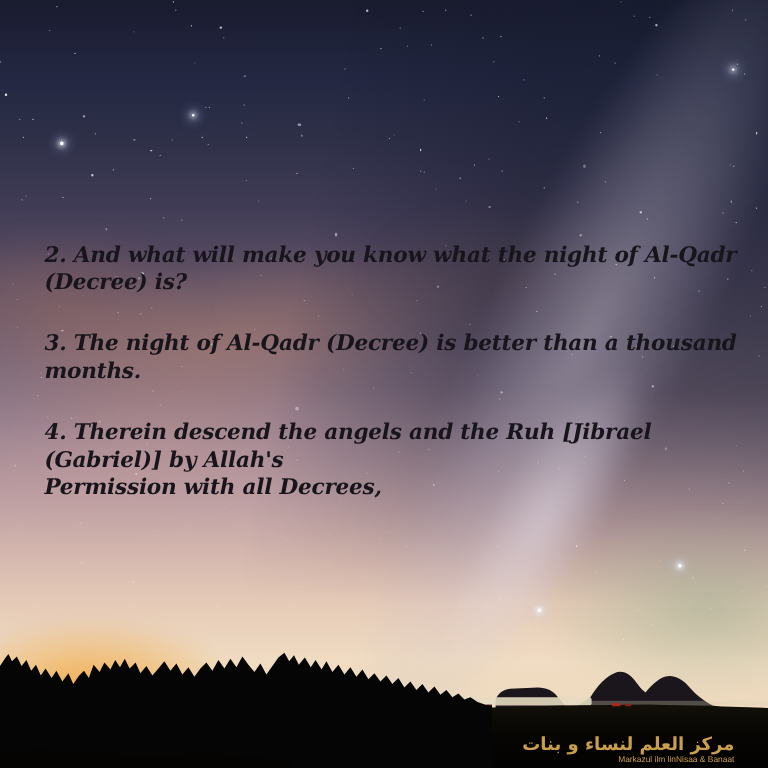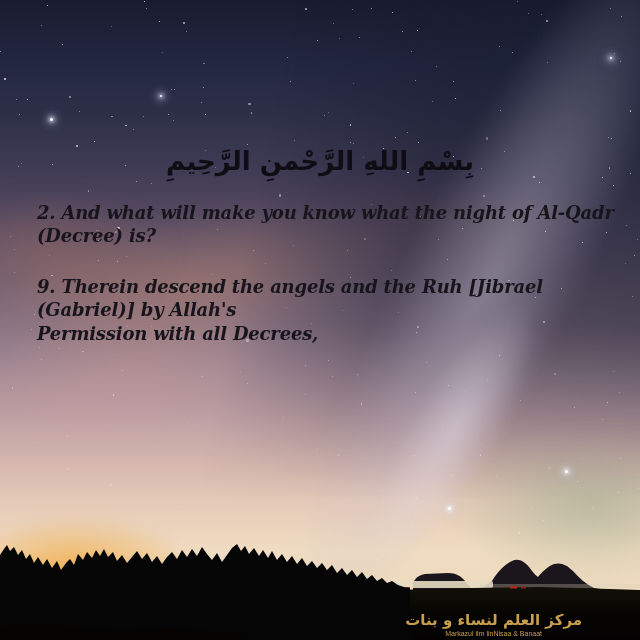--- a/index.html
+++ b/index.html
@@ -49,21 +49,21 @@
     font:italic 700 64px/1.25 "DejaVu Serif",serif;letter-spacing:2px;color:#0b0a0e;
     text-shadow:0 0 5px rgba(243,236,190,.95),0 0 12px rgba(238,228,165,.8),
                 0 0 24px rgba(230,218,150,.5),0 0 42px rgba(220,205,140,.3);}
   .bismillah{position:absolute;top:146px;left:0;right:0;text-align:center;
     font-family:"DejaVu Sans",sans-serif;font-weight:700;font-size:26px;color:#0f0d13;}
   .verses{position:absolute;top:201px;left:37px;right:24px;}
   .verses p{margin:0 0 27px;font:italic 700 18px/1.3 "DejaVu Serif",serif;
     color:#17141b;white-space:pre-line;letter-spacing:-.2px;}
 
   
-  .logo{position:absolute;right:58px;bottom:2px;text-align:center;z-index:5;text-decoration:underline;}
+  .logo{position:absolute;right:28px;bottom:2px;text-align:right;z-index:5;text-decoration:underline;}
   .logo-arabic{font-family:"DejaVu Sans",sans-serif;font-weight:700;font-size:15px;line-height:1.15;}
   .logo-translit{font-family:"Liberation Sans",sans-serif;font-size:7px;line-height:1.3;}
   .logo-english{font-family:"Liberation Sans",sans-serif;font-weight:700;font-size:10px;line-height:1.3;letter-spacing:.2px;}
 </style>
 </head>
 <body>
 
 <div class="poster">
 
   <div class="sky">
@@ -378,24 +378,24 @@
          L108,22 L113,17 L117,26 L122,20 L127,28 L132,22 L137,16 L142,24 L147,18 L152,27 L157,21 L162,29
          L167,22 L172,17 L177,24 L182,15 L187,22 L192,14 L197,21 L202,12 L207,19 L212,25 L217,18 L222,27
          L227,20 L232,13 L237,9 L241,16 L245,11 L249,19 L254,13 L259,21 L263,15 L268,23 L272,16 L277,25
          L282,19 L287,27 L292,21 L297,29 L302,23 L307,31 L312,26 L317,33 L322,28 L327,35 L332,30 L337,38
          L342,33 L347,40 L352,35 L357,42 L362,37 L367,44 L372,40 L377,46 L382,43 L387,48 L392,46 L398,50
          L404,52 L410,53 L410,105 Z"></path>
     <path fill="#050403" d="M0,105 L0,92 Q40,88 80,93 Q120,97 172,93 L205,96 L245,99 L245,105 Z"></path>
   </svg>
 
   <div class="content">
-    <div class="bismillah" dir="rtl">بِسْمِ اللهِ الرَّحْمنِ الرَّحِيمِ</div>
     <div class="verses">
       <p>2. And what will make you know what the night of Al-Qadr (Decree) is?</p>
-      <p>9. Therein descend the angels and the Ruh [Jibrael (Gabriel)] by Allah's
+      <p>3. The night of Al-Qadr (Decree) is better than a thousand months.</p>
+      <p>4. Therein descend the angels and the Ruh [Jibrael (Gabriel)] by Allah's
 Permission with all Decrees,</p>
 
     </div>
   </div>
 
   <div class="logo">
     <div class="logo-arabic" dir="rtl" style="color: rgb(201, 159, 78);">مركز العلم لنساء و بنات</div>
     <div class="logo-translit" style="color: rgb(201, 159, 78);">Markazul ilm linNisaa &amp; Banaat</div>
   </div>
 

